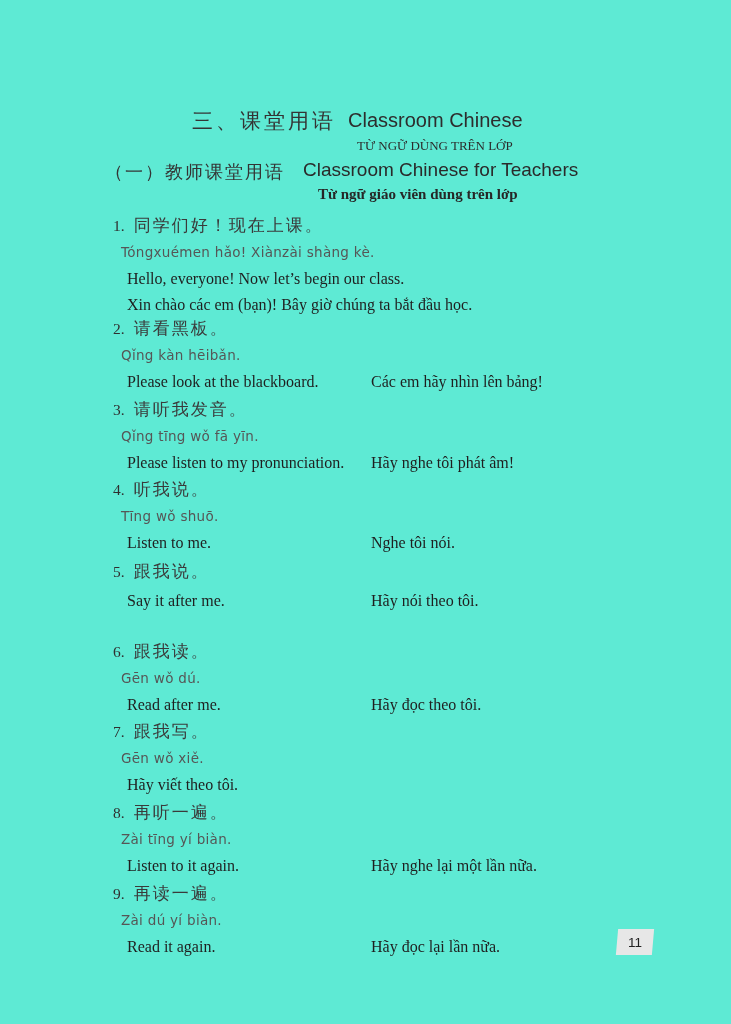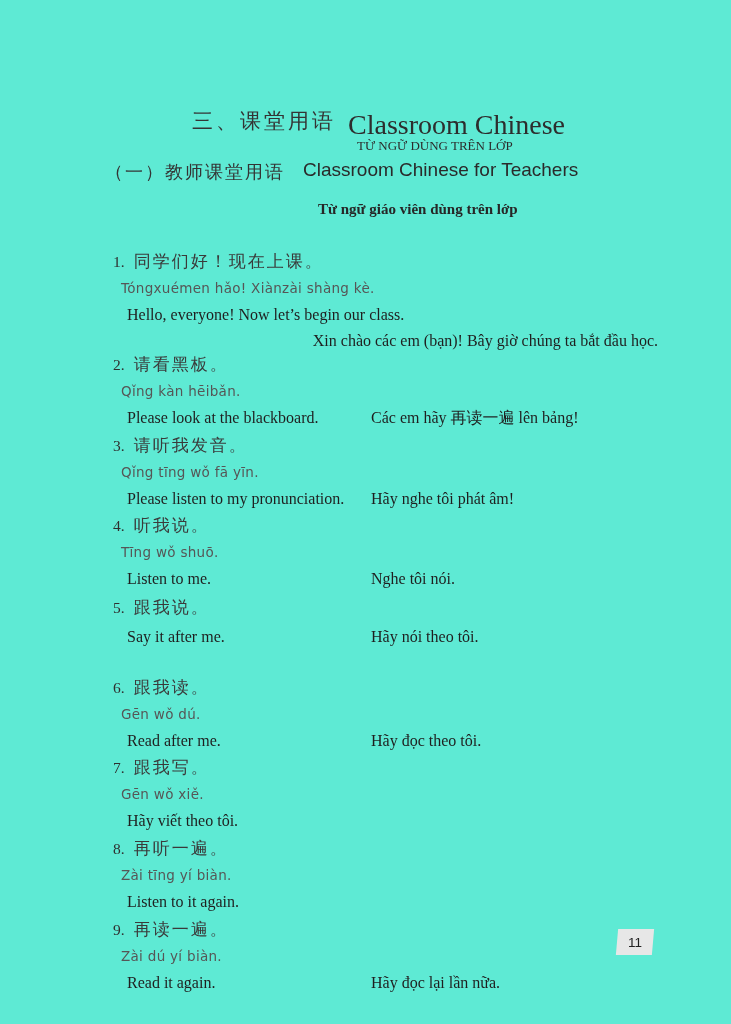--- a/index.html
+++ b/index.html
@@ -14,22 +14,22 @@
     overflow: hidden;
   }
   
   .title-zh {
     position: absolute; left: 192px; top: 107px;
     font-size: 21px; letter-spacing: 3px; color: #343434;
     font-family: "Liberation Serif", serif;
   }
   .title-en {
     position: absolute; left: 348px; top: 109px;
-    font-size: 28px; color: #2d2d2d;
-    font-family: Liberation Serif, serif;
+    font-size: 20px; color: #2d2d2d;
+    font-family: Liberation Sans, sans-serif;
   }
   .title-vi {
     position: absolute; left: 333px; top: 138px;
     font-size: 13px; color: #2c2c2c;
     font-family: Liberation Serif, serif;
     margin-left: 24px;
   }
   .section-zh {
     position: absolute; left: 105px; top: 160px;
     font-size: 18px; letter-spacing: 2px; color: #343434;
@@ -37,39 +37,38 @@
   }
   .section-en {
     position: absolute; left: 303px; top: 159px;
     font-size: 19px; color: #2a2a2a;
     font-family: Liberation Sans, sans-serif;
   }
   .section-vi {
     position: absolute; left: 318px; top: 186px;
     font-size: 15px; font-weight: bold; color: #262626;
     font-family: "Liberation Serif", serif;
-    margin-top: 15px;
   }
   
   .item { position: absolute; left: 113px; width: 545px; }
-  .zh-line { line-height: 22px; font-size: 17px; color: #3a3a3a; letter-spacing: 2px; margin-top: 36px; }
+  .zh-line { line-height: 22px; font-size: 17px; color: #3a3a3a; letter-spacing: 2px; }
   .zh-line .num {
     font-size: 15.5px; letter-spacing: 0; margin-right: 9px; color: #2f2f2f;
   }
   .pinyin {
     margin: 6px 0 0 8px; line-height: 18px;
     font-family: "DejaVu Sans", sans-serif;
     font-size: 13.5px; color: #565656; letter-spacing: 0.3px;
   }
   .trans { margin: 8px 0 0 14px; line-height: 20px; display: flex; font-size: 16px; color: #1f1f1f; }
   .trans .en { width: 244px; flex-shrink: 0; }
   .trans .vi { flex: 1; }
   .item.stacked .trans { display: block; }
   .item.stacked .trans .en { width: auto; }
-  .item.stacked .trans .vi { display: block; margin-top: 6px; text-align: right; }
+  .item.stacked .trans .vi { display: block; margin-top: 6px; }
   
   .page-num-box {
     position: absolute; left: 617px; top: 929px;
     width: 36px; height: 26px;
     background: #e7e7e7;
     transform: skewX(-5deg);
     display: flex; align-items: center; justify-content: center;
   }
   .page-num-box span {
     transform: skewX(5deg);
@@ -96,21 +95,21 @@
       <span class="en">Hello, everyone! Now let’s begin our class.</span>
       <span class="vi">Xin chào các em (bạn)! Bây giờ chúng ta bắt đầu học.</span>
     </div>
   </div>
 
   <div class="item" style="top:318px">
     <div class="zh-line"><span class="num">2.</span><span>请看黑板。</span></div>
     <div class="pinyin">Qǐng kàn hēibǎn.</div>
     <div class="trans">
       <span class="en">Please look at the blackboard.</span>
-      <span class="vi">Các em hãy 再读一遍 lên bảng!</span>
+      <span class="vi">Các em hãy nhìn lên bảng!</span>
     </div>
   </div>
 
   <div class="item" style="top:399px">
     <div class="zh-line"><span class="num">3.</span><span>请听我发音。</span></div>
     <div class="pinyin">Qǐng tīng wǒ fā yīn.</div>
     <div class="trans">
       <span class="en">Please listen to my pronunciation.</span>
       <span class="vi">Hãy nghe tôi phát âm!</span>
     </div>
@@ -148,20 +147,21 @@
     <div class="trans">
       <span class="vi">Hãy viết theo tôi.</span>
     </div>
   </div>
 
   <div class="item" style="top:802px">
     <div class="zh-line"><span class="num">8.</span><span>再听一遍。</span></div>
     <div class="pinyin">Zài tīng yí biàn.</div>
     <div class="trans">
       <span class="en">Listen to it again.</span>
+      <span class="vi">Hãy nghe lại một lần nữa.</span>
     </div>
   </div>
 
   <div class="item" style="top:883px">
     <div class="zh-line"><span class="num">9.</span><span>再读一遍。</span></div>
     <div class="pinyin">Zài dú yí biàn.</div>
     <div class="trans">
       <span class="en">Read it again.</span>
       <span class="vi">Hãy đọc lại lần nữa.</span>
     </div>

